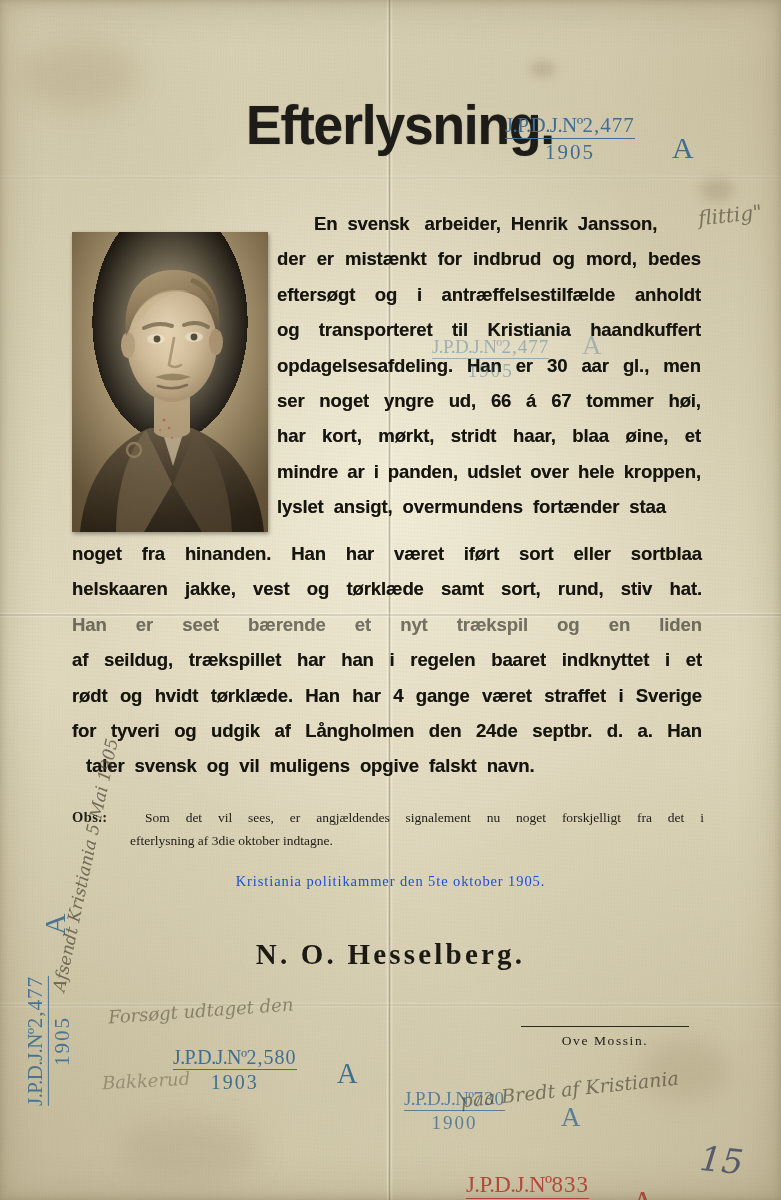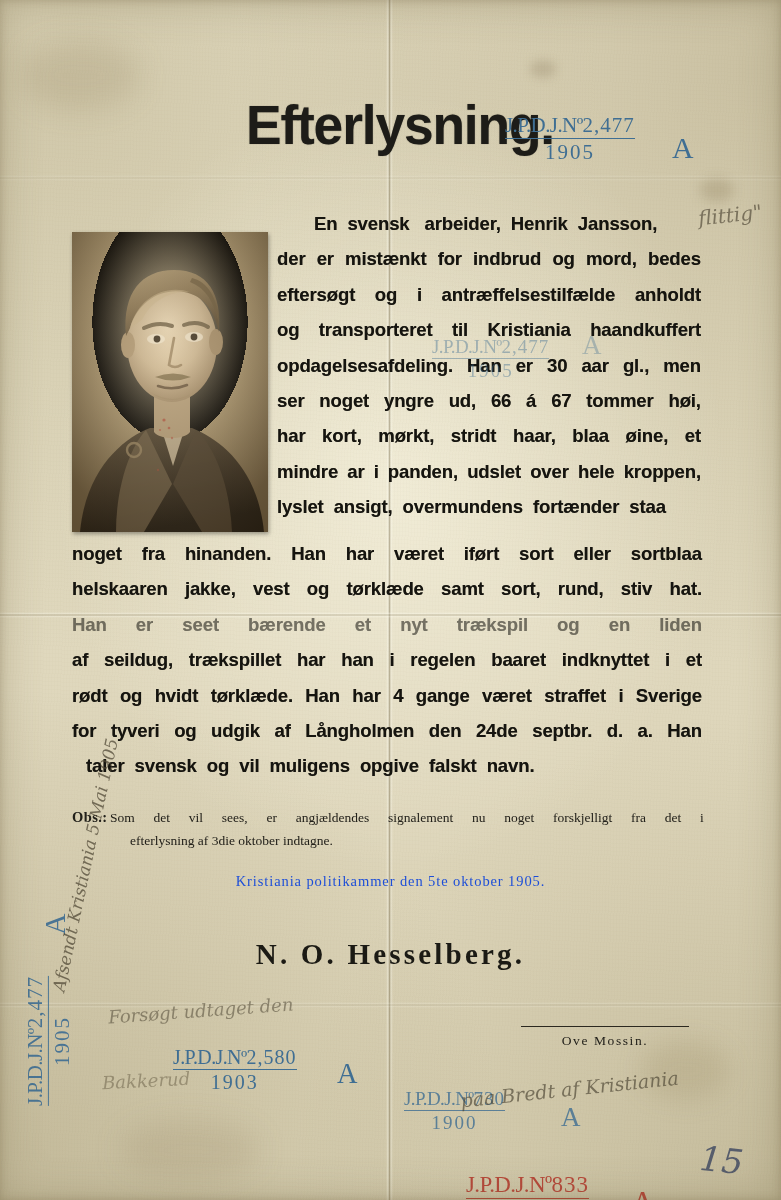--- a/index.html
+++ b/index.html
@@ -133,21 +133,21 @@
     color: #22201a;
     line-height: 23px;
   }
   .obs-label {
     font-weight: bold;
     font-size: 14.5px;
     letter-spacing: 0.4px;
   }
   .obs-l1 {
     display: flex; justify-content: space-between;
-    margin-left: 38px;
+    margin-left: 73px;
   }
   .obs-l1 > span { white-space: pre; }
   .obs-l2 { margin-left: 58px; }
 
   .place-date {
     position: absolute;
     left: 0; right: 0; top: 873px;
     text-align: center;
     font-family: "Liberation Serif", serif;
     font-size: 14.5px;

